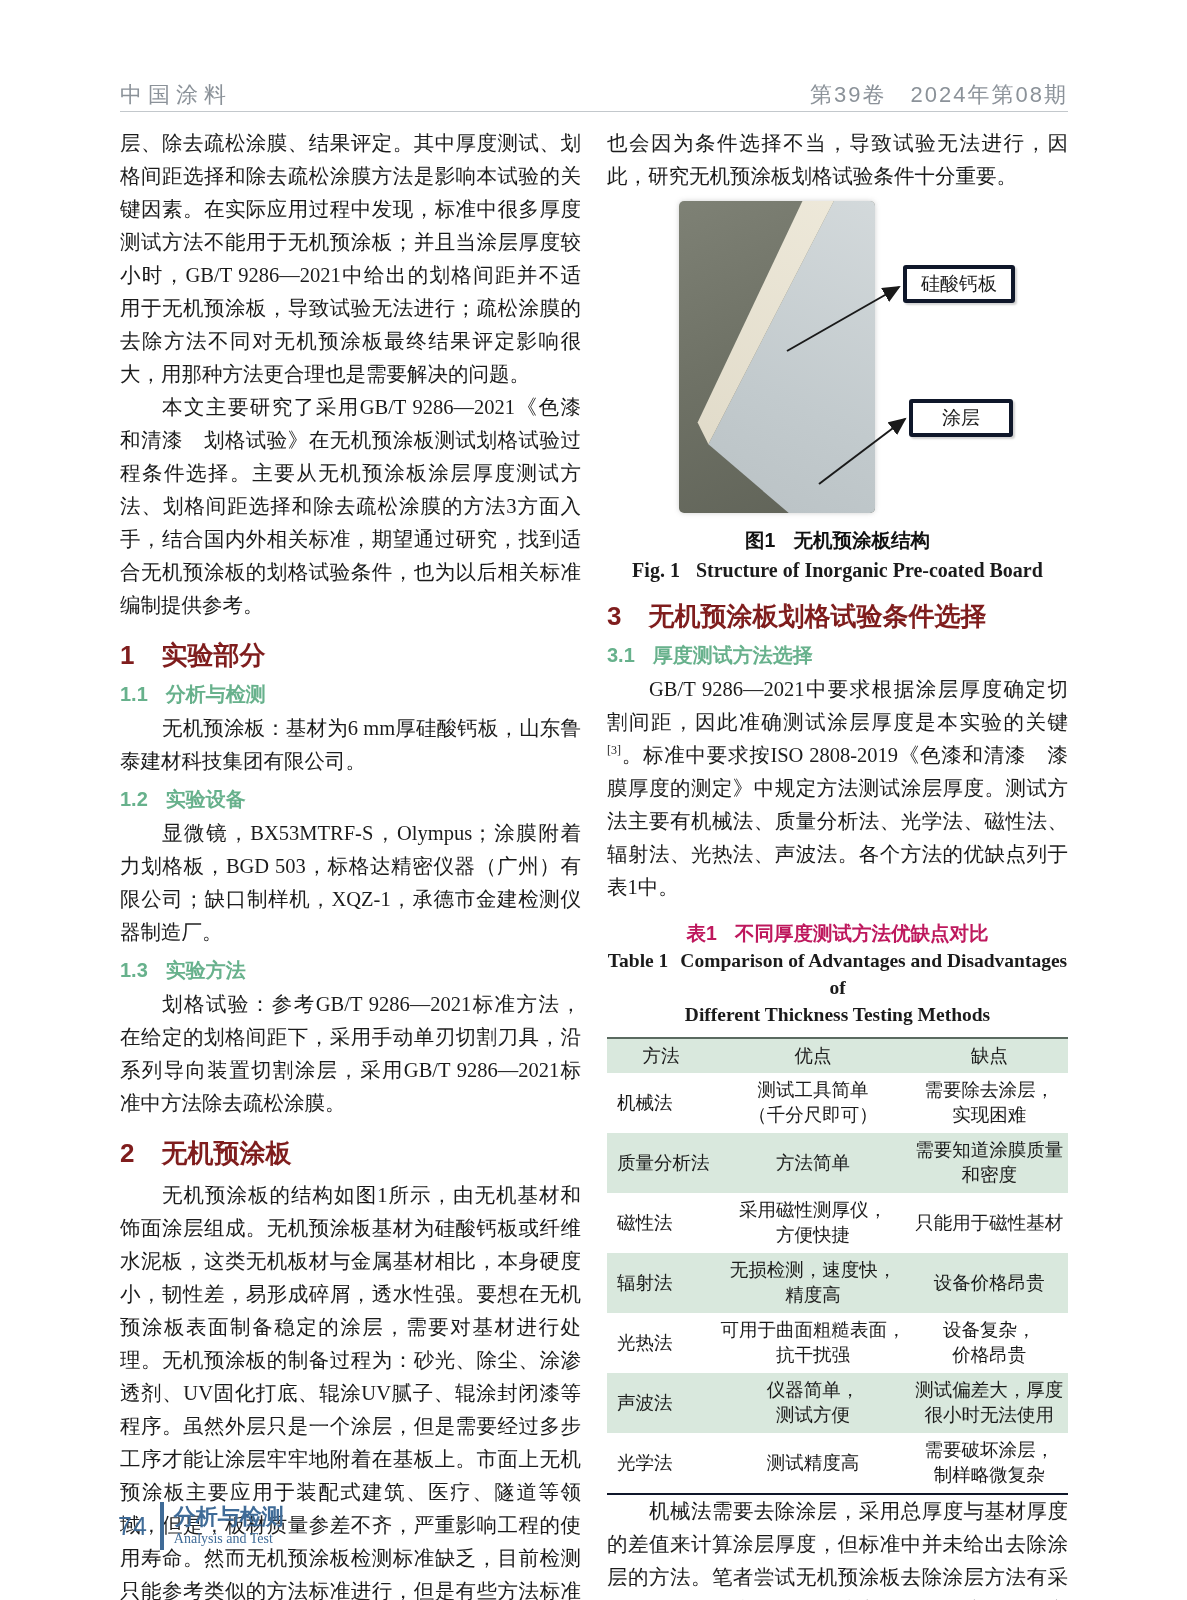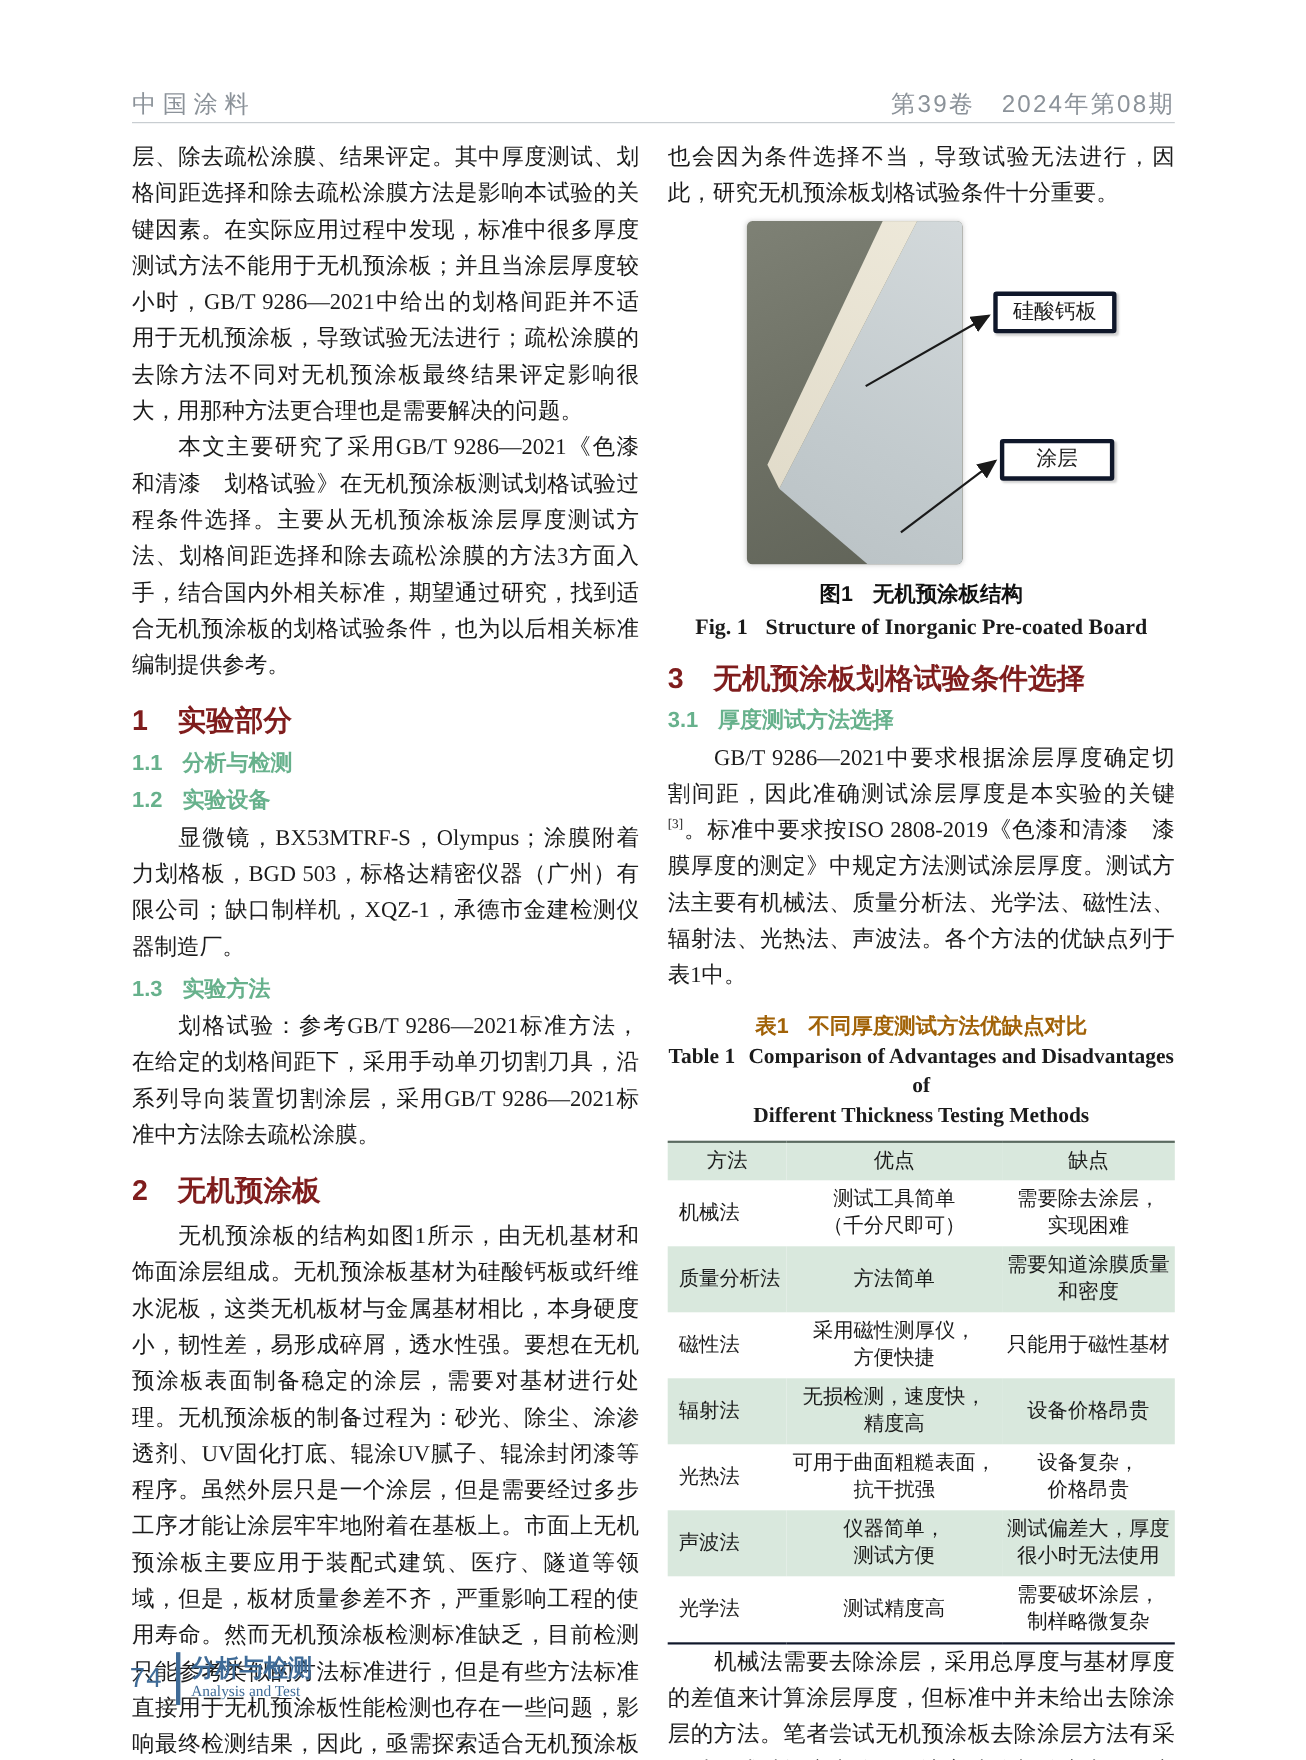--- a/index.html
+++ b/index.html
@@ -86,21 +86,21 @@
   .cap-cn .cap-label{margin-right:18px;}
   .cap-en{
     text-align:center;font-family:"Liberation Serif", serif;
     font-weight:bold;font-size:20px;margin-top:4px;line-height:26px;
   }
   .cap-en .cap-label{margin-right:16px;}
 
   
   .tbl-title-cn{
     text-align:center;font-family:"Liberation Sans", sans-serif;
-    font-weight:bold;font-size:19.5px;margin-top:16px;line-height:27px;color:#a16207;
+    font-weight:bold;font-size:19.5px;margin-top:16px;line-height:27px;color:#be185d;
   }
   .tbl-title-cn .cap-label{margin-right:18px;}
   .tbl-title-en{
     text-align:center;font-family:"Liberation Serif", serif;
     font-weight:bold;font-size:19.5px;line-height:27px;
   }
   .tbl-title-en .cap-label{margin-right:12px;}
   table.tbl{
     width:100%;border-collapse:collapse;margin-top:9px;
     border-top:2px solid #5a6a60;border-bottom:2px solid #0f172a;
@@ -154,20 +154,21 @@
       <p class="body">层、除去疏松涂膜、结果评定。其中厚度测试、划格间距选择和除去疏松涂膜方法是影响本试验的关键因素。在实际应用过程中发现，标准中很多厚度测试方法不能用于无机预涂板；并且当涂层厚度较小时，GB/T 9286—2021中给出的划格间距并不适用于无机预涂板，导致试验无法进行；疏松涂膜的去除方法不同对无机预涂板最终结果评定影响很大，用那种方法更合理也是需要解决的问题。</p>
       <p class="body indent">本文主要研究了采用GB/T 9286—2021《色漆和清漆　划格试验》在无机预涂板测试划格试验过程条件选择。主要从无机预涂板涂层厚度测试方法、划格间距选择和除去疏松涂膜的方法3方面入手，结合国内外相关标准，期望通过研究，找到适合无机预涂板的划格试验条件，也为以后相关标准编制提供参考。</p>
 
       <div class="h1">
         <span class="num">1</span><span>实验部分</span>
       </div>
 
       <div class="h2">
         <span class="num">1.1</span><span>分析与检测</span>
       </div>
+      <p class="body indent">无机预涂板：基材为6 mm厚硅酸钙板，山东鲁泰建材科技集团有限公司。</p>
 
       <div class="h2">
         <span class="num">1.2</span><span>实验设备</span>
       </div>
       <p class="body indent">显微镜，BX53MTRF-S，Olympus；涂膜附着力划格板，BGD 503，标格达精密仪器（广州）有限公司；缺口制样机，XQZ-1，承德市金建检测仪器制造厂。</p>
 
       <div class="h2">
         <span class="num">1.3</span><span>实验方法</span>
       </div>
       <p class="body indent">划格试验：参考GB/T 9286—2021标准方法，在给定的划格间距下，采用手动单刃切割刀具，沿系列导向装置切割涂层，采用GB/T 9286—2021标准中方法除去疏松涂膜。</p>

